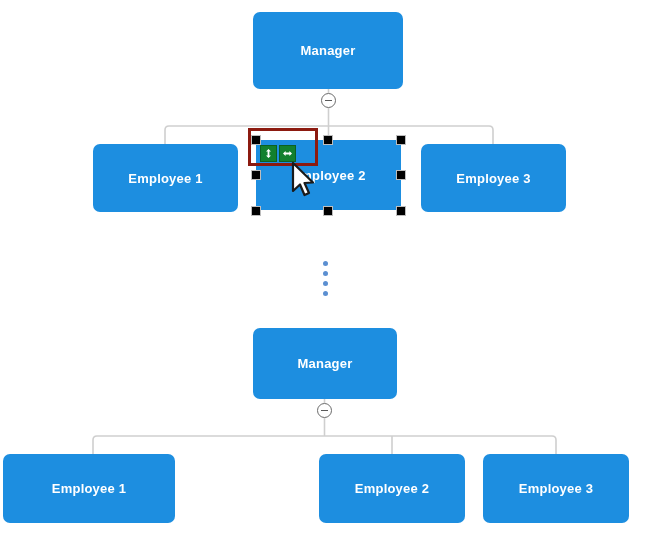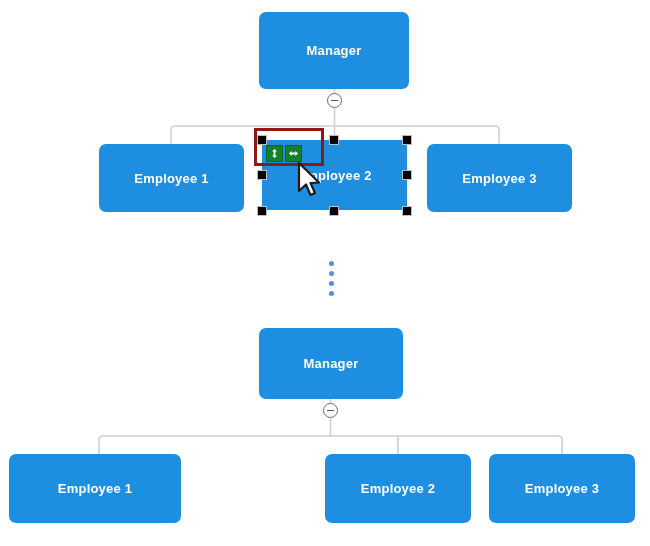--- a/index.html
+++ b/index.html
@@ -4,21 +4,21 @@
 <style>
   html,body{margin:0;padding:0;}
   body{
     width:650px;height:546px;
     background:#ffffff;
     font-family:"Liberation Sans", sans-serif;
     overflow:hidden;
     position:relative;
   }
   #canvas{
-    position:absolute;left:14px;top:0;width:556px;height:546px;
+    position:absolute;left:8px;top:0;width:556px;height:546px;
     background:#ffffff;
   }
   
   .node{
     position:absolute;
     background:#1d8ee0;
     color:#ffffff;
     border-radius:7px;
     display:flex;align-items:center;justify-content:center;
     font-size:13px;font-weight:bold;

